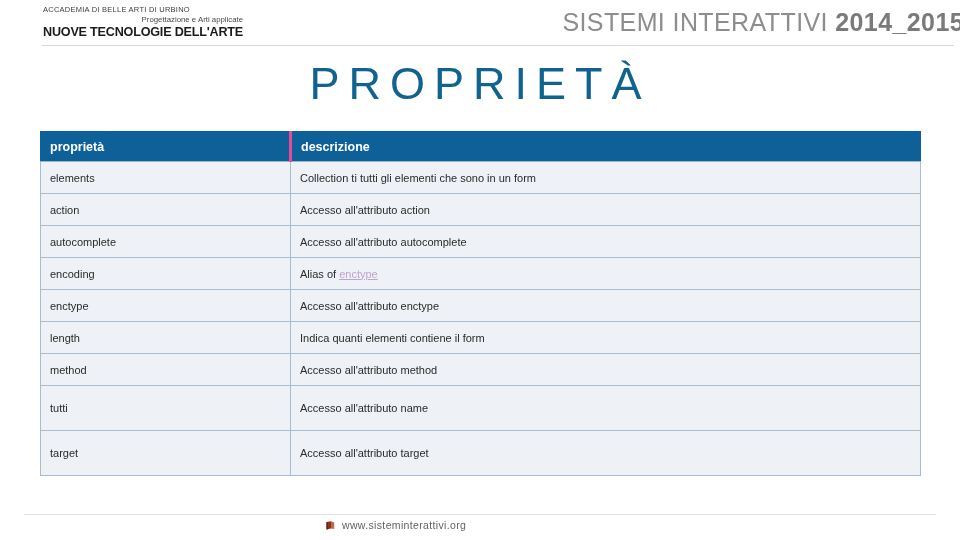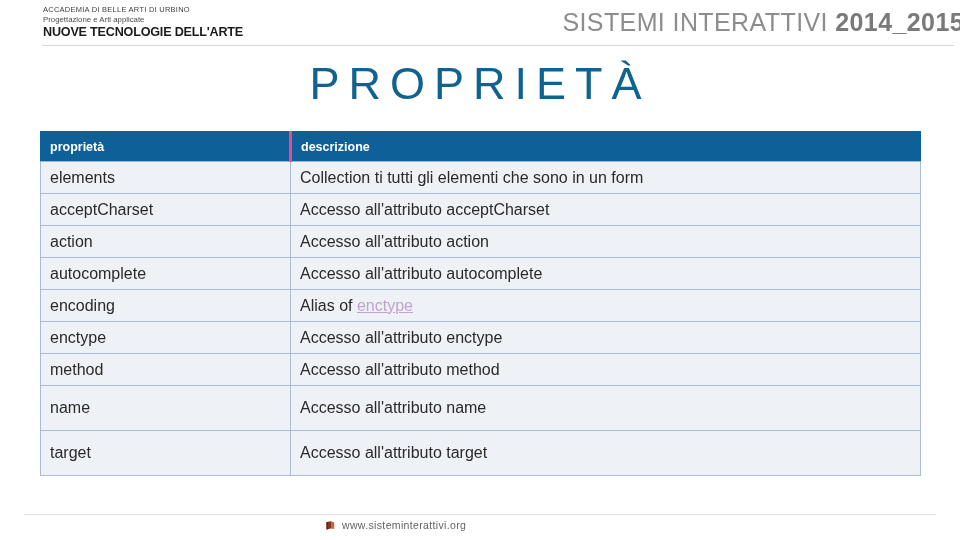--- a/index.html
+++ b/index.html
@@ -34,20 +34,21 @@
     letter-spacing: 0.25px;
     color: #3d3d3d;
     white-space: nowrap;
   }
   .logo-line2 {
     font-family: "Liberation Sans", sans-serif;
     font-size: 7.8px;
     color: #4a4a4a;
     margin-top: 2.5px;
     white-space: nowrap;
+    text-align: right;
   }
   .logo-line3 {
     font-family: "Liberation Sans", sans-serif;
     font-size: 12.6px;
     font-weight: bold;
     letter-spacing: -0.2px;
     color: #1b1b1b;
     margin-top: 2.5px;
     white-space: nowrap;
   }
@@ -112,21 +113,21 @@
     border: 1px solid #0d6098;
     border-bottom: 1px solid #9fb4c9;
   }
   .prop-table thead th.col-desc {
     border-left: 3px solid #ec4899;
   }
 
   .prop-table tbody td {
     background: #eef1f5;
     color: #2a2a2a;
-    font-size: 16px;
+    font-size: 11px;
     padding: 0 0 0 9px;
     height: 31px;
     vertical-align: middle;
     border: 1px solid #a9bdd2;
   }
   .prop-table tbody tr.tall td {
     height: 44px;
   }
   .link-visited {
     color: #c0a3cf;
@@ -191,45 +192,45 @@
       <th class="col-prop">proprietà</th>
       <th class="col-desc">descrizione</th>
     </tr>
   </thead>
   <tbody id="table-body">
       <tr>
         <td>elements</td>
         <td>Collection ti tutti gli elementi che sono in un form</td>
       </tr>
       <tr>
-        <td>acceptCharset</td>
-        <td>Accesso all'attributo acceptCharset</td>
-      </tr>
-      <tr>
         <td>action</td>
         <td>Accesso all'attributo action</td>
       </tr>
       <tr>
         <td>autocomplete</td>
         <td>Accesso all'attributo autocomplete</td>
       </tr>
       <tr>
         <td>encoding</td>
         <td><span>Alias of </span><span class="link-visited">enctype</span></td>
       </tr>
       <tr>
         <td>enctype</td>
         <td>Accesso all'attributo enctype</td>
       </tr>
       <tr>
+        <td>length</td>
+        <td>Indica quanti elementi contiene il form</td>
+      </tr>
+      <tr>
         <td>method</td>
         <td>Accesso all'attributo method</td>
       </tr>
       <tr class="tall">
-        <td>name</td>
+        <td>tutti</td>
         <td>Accesso all'attributo name</td>
       </tr>
       <tr class="tall">
         <td>target</td>
         <td>Accesso all'attributo target</td>
       </tr>
     </tbody>
 </table>
 
 <div class="footer-rule"></div>

